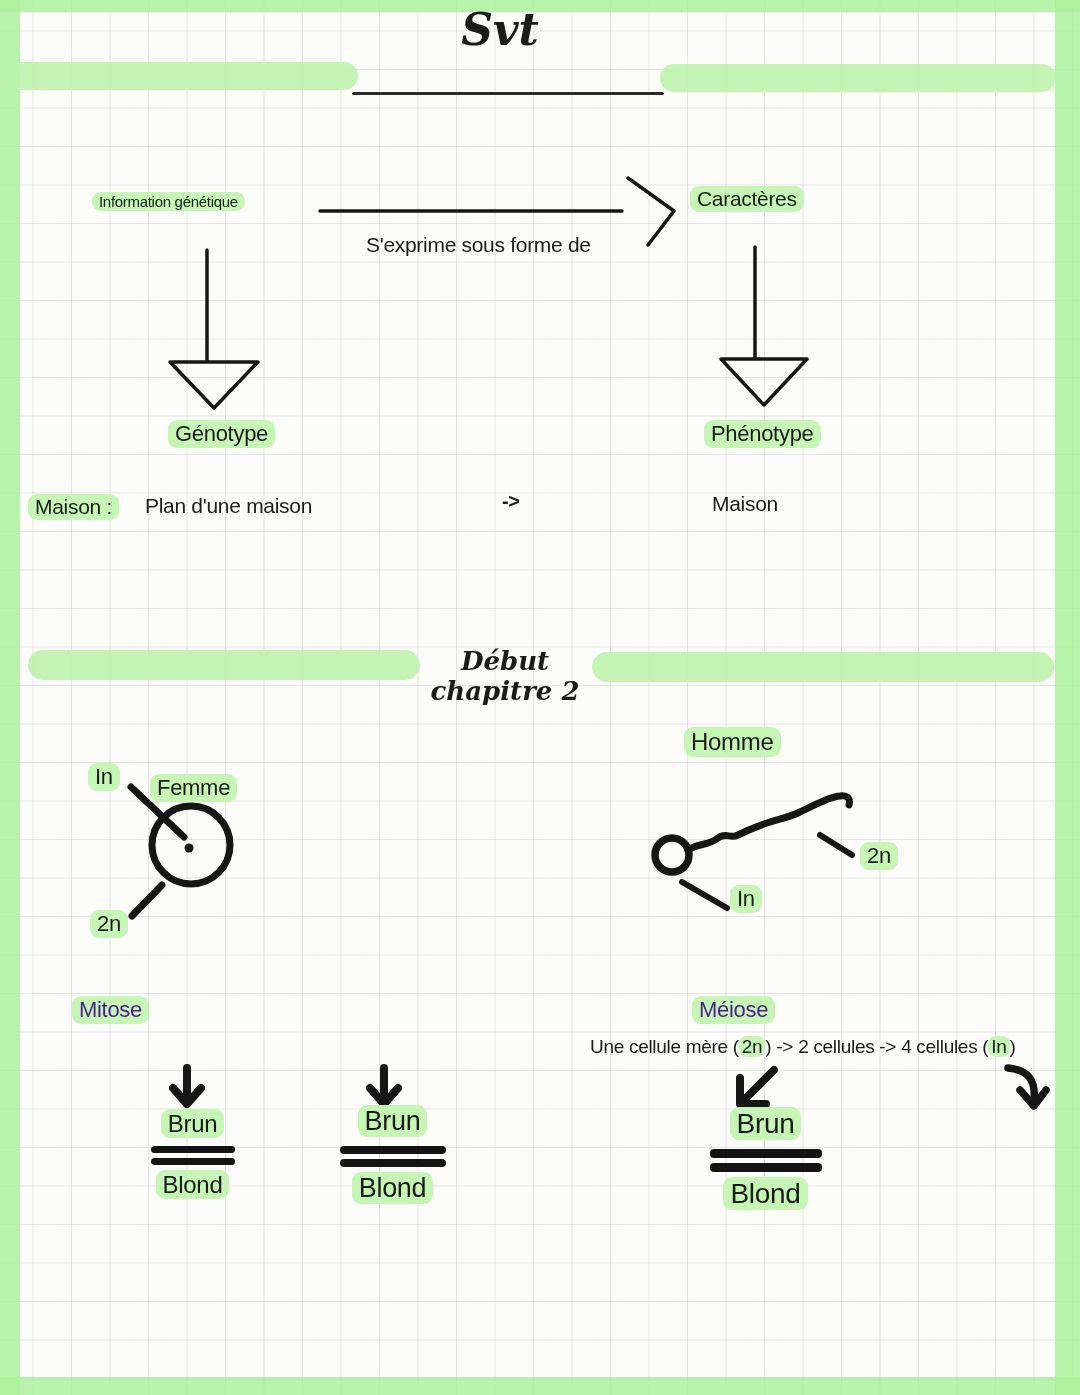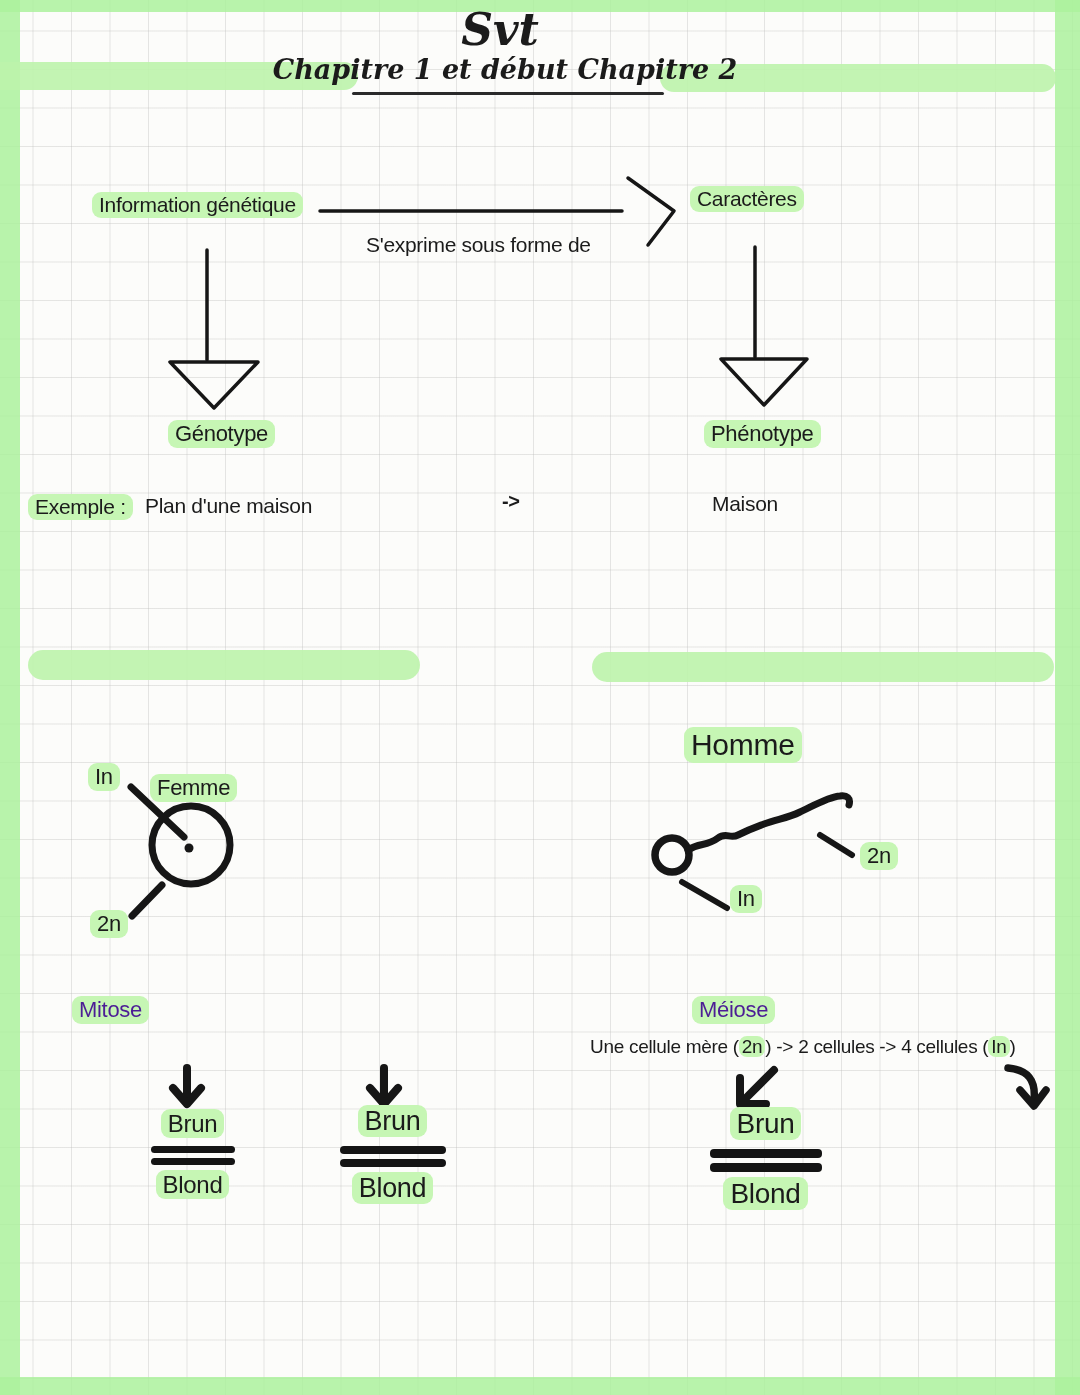--- a/index.html
+++ b/index.html
@@ -33,24 +33,23 @@
 
   <div class="edge" style="left:0;top:0;width:1080px;height:12px;"></div>
   <div class="edge" style="left:0;top:0;width:20px;height:1395px;"></div>
   <div class="edge" style="left:1055px;top:0;width:25px;height:1395px;"></div>
   <div class="edge" style="left:0;top:1377px;width:1080px;height:18px;"></div>
 
   <div class="abs script" style="left:0;top:4px;width:1000px;text-align:center;font-size:44px;">Svt</div>
 
   <div class="hbar" style="left:0;top:62px;width:358px;height:28px;border-radius:0 14px 14px 0;"></div>
   <div class="hbar" style="left:660px;top:64px;width:396px;height:28px;border-radius:14px;"></div>
-  <div class="abs script" style="left:0;top:54px;width:1010px;text-align:center;font-size:27px;">Chapitre 1 et début Chapitre 2</div>
   <div class="abs" style="left:352px;top:92px;width:312px;height:3px;background:#2a2a2a;border-radius:2px;"></div>
 
-  <div class="abs hand hl" style="left:92px;top:192px;font-size:21px;">Information génétique</div>
+  <div class="abs hand hl" style="left:92px;top:192px;font-size:15px;">Information génétique</div>
 
   <svg class="abs" style="left:318px;top:174px;" width="360" height="76" viewBox="0 0 360 76">
     <path class="stroke" stroke-width="3.5" d="M2,37 H304"></path>
     <path class="stroke" stroke-width="3.5" d="M310,4 L356,37 L330,71"></path>
   </svg>
 
   <div class="abs hand" style="left:366px;top:226px;font-size:21px;margin-top:7px;">S'exprime sous forme de</div>
 
   <div class="abs hand hl" style="left:690px;top:186px;font-size:21px;">Caractères</div>
 
@@ -60,39 +59,40 @@
   </svg>
 
   <svg class="abs" style="left:712px;top:245px;" width="100" height="165" viewBox="0 0 100 165">
     <path class="stroke" stroke-width="3.5" d="M43,2 V112"></path>
     <polygon class="stroke" stroke-width="3.5" points="9,114 95,114 52,160"></polygon>
   </svg>
 
   <div class="abs hand hl" style="left:168px;top:420px;font-size:22px;">Génotype</div>
   <div class="abs hand hl" style="left:704px;top:420px;font-size:22px;">Phénotype</div>
 
-  <div class="abs hand hl" style="left:28px;top:494px;font-size:21px;">Exemple :</div>
+  <div class="abs hand hl" style="left:28px;top:494px;font-size:21px;">Maison :</div>
   <div class="abs hand" style="left:145px;top:494px;font-size:21px;">Plan d'une maison</div>
   <div class="abs hand" style="left:502px;top:490px;font-size:20px;font-weight:bold;">-&gt;</div>
   <div class="abs hand" style="left:712px;top:492px;font-size:21px;">Maison</div>
 
   <div class="hbar" style="left:28px;top:650px;width:392px;height:30px;border-radius:15px;"></div>
   <div class="hbar" style="left:592px;top:652px;width:462px;height:30px;border-radius:15px;"></div>
+  <div class="abs script" style="left:398px;top:646px;width:214px;text-align:center;font-size:26px;">Début chapitre 2</div>
 
   <div class="abs hand hl" style="left:150px;top:727px;font-size:22px;margin-top:47px;">Femme</div>
   <div class="abs hand hl" style="left:88px;top:763px;font-size:22px;">In</div>
   <div class="abs hand hl" style="left:90px;top:910px;font-size:22px;">2n</div>
   <svg class="abs" style="left:118px;top:768px;" width="160" height="160" viewBox="0 0 160 160">
     <circle class="stroke" stroke-width="7" cx="73" cy="77" r="39"></circle>
     <circle cx="71" cy="80" r="4.5" fill="#161616"></circle>
     <path class="stroke" stroke-width="7" d="M13,19 L66,69"></path>
     <path class="stroke" stroke-width="7" d="M14,148 L44,117"></path>
   </svg>
 
-  <div class="abs hand hl" style="left:684px;top:727px;font-size:30px;">Homme</div>
+  <div class="abs hand hl" style="left:684px;top:727px;font-size:24px;">Homme</div>
   <svg class="abs" style="left:638px;top:788px;" width="250" height="135" viewBox="0 0 250 135">
     <circle class="stroke" stroke-width="7.5" cx="34" cy="67" r="17"></circle>
     <path class="stroke" stroke-width="7" d="M50,62 C62,54 68,59 80,50 C88,44 92,51 100,47 C112,41 118,39 126,36 C140,31 150,30 162,24 C175,18 190,9 202,8 C209,7 213,10 211,17"></path>
     <path class="stroke" stroke-width="6" d="M182,47 L214,67"></path>
     <path class="stroke" stroke-width="6" d="M44,94 L89,120"></path>
   </svg>
   <div class="abs hand hl" style="left:860px;top:842px;font-size:22px;">2n</div>
   <div class="abs hand hl" style="left:730px;top:885px;font-size:22px;">In</div>
 
   <div class="abs hand hl greenpen" style="left:72px;top:996px;font-size:22px;">Mitose</div>

